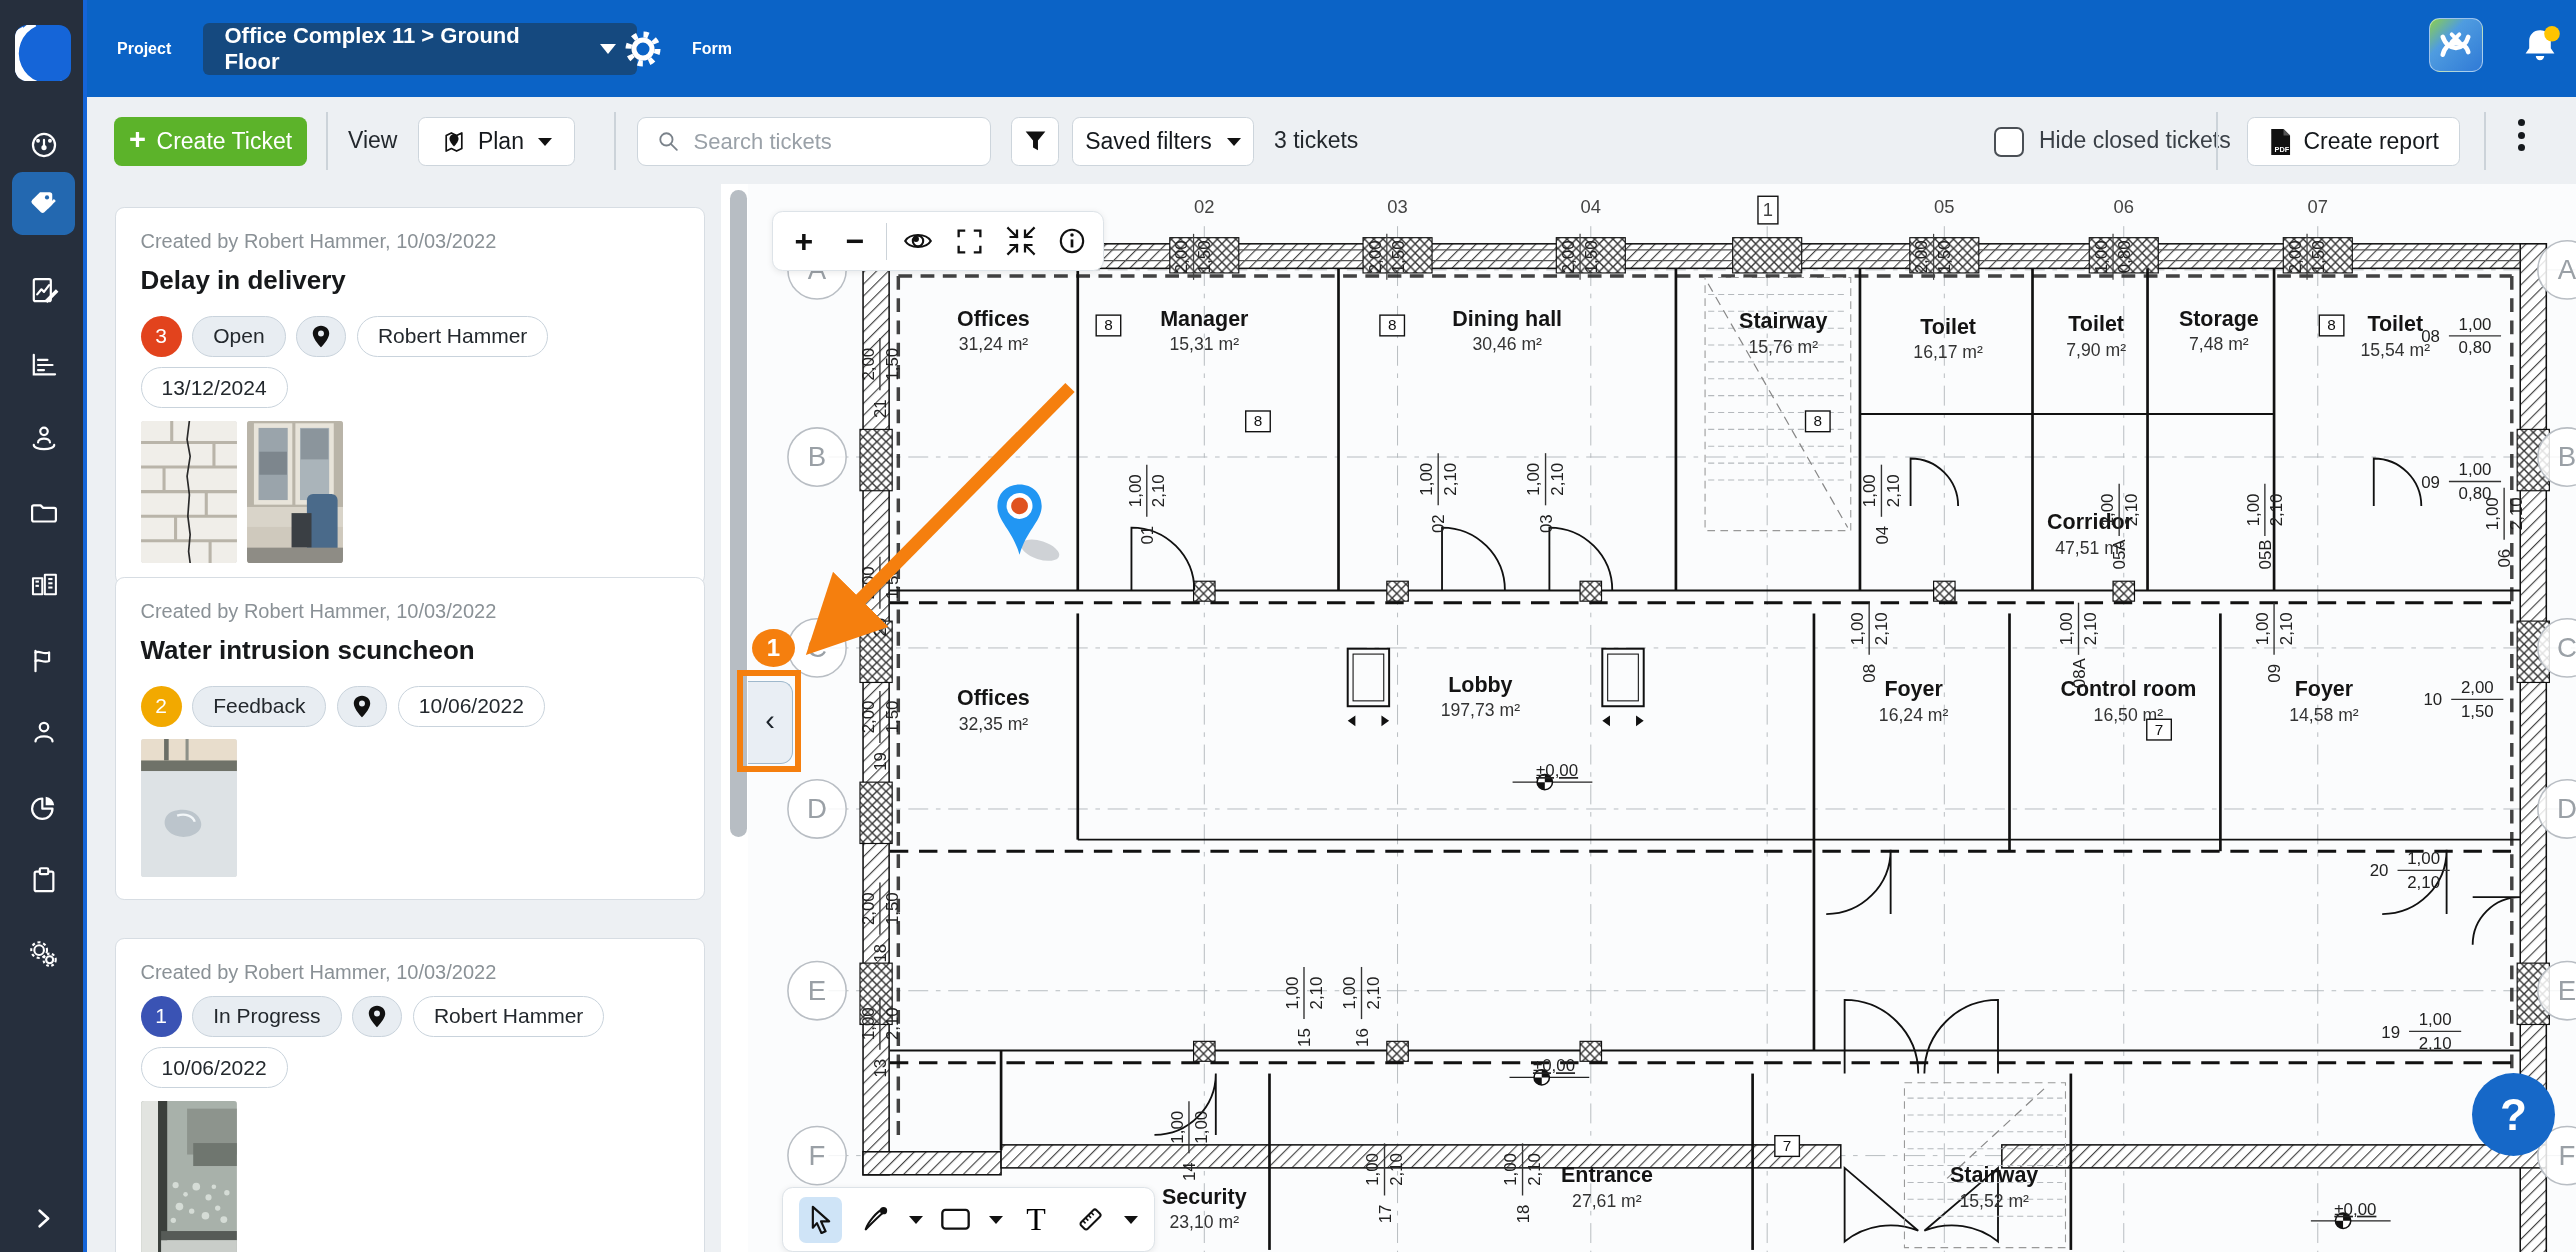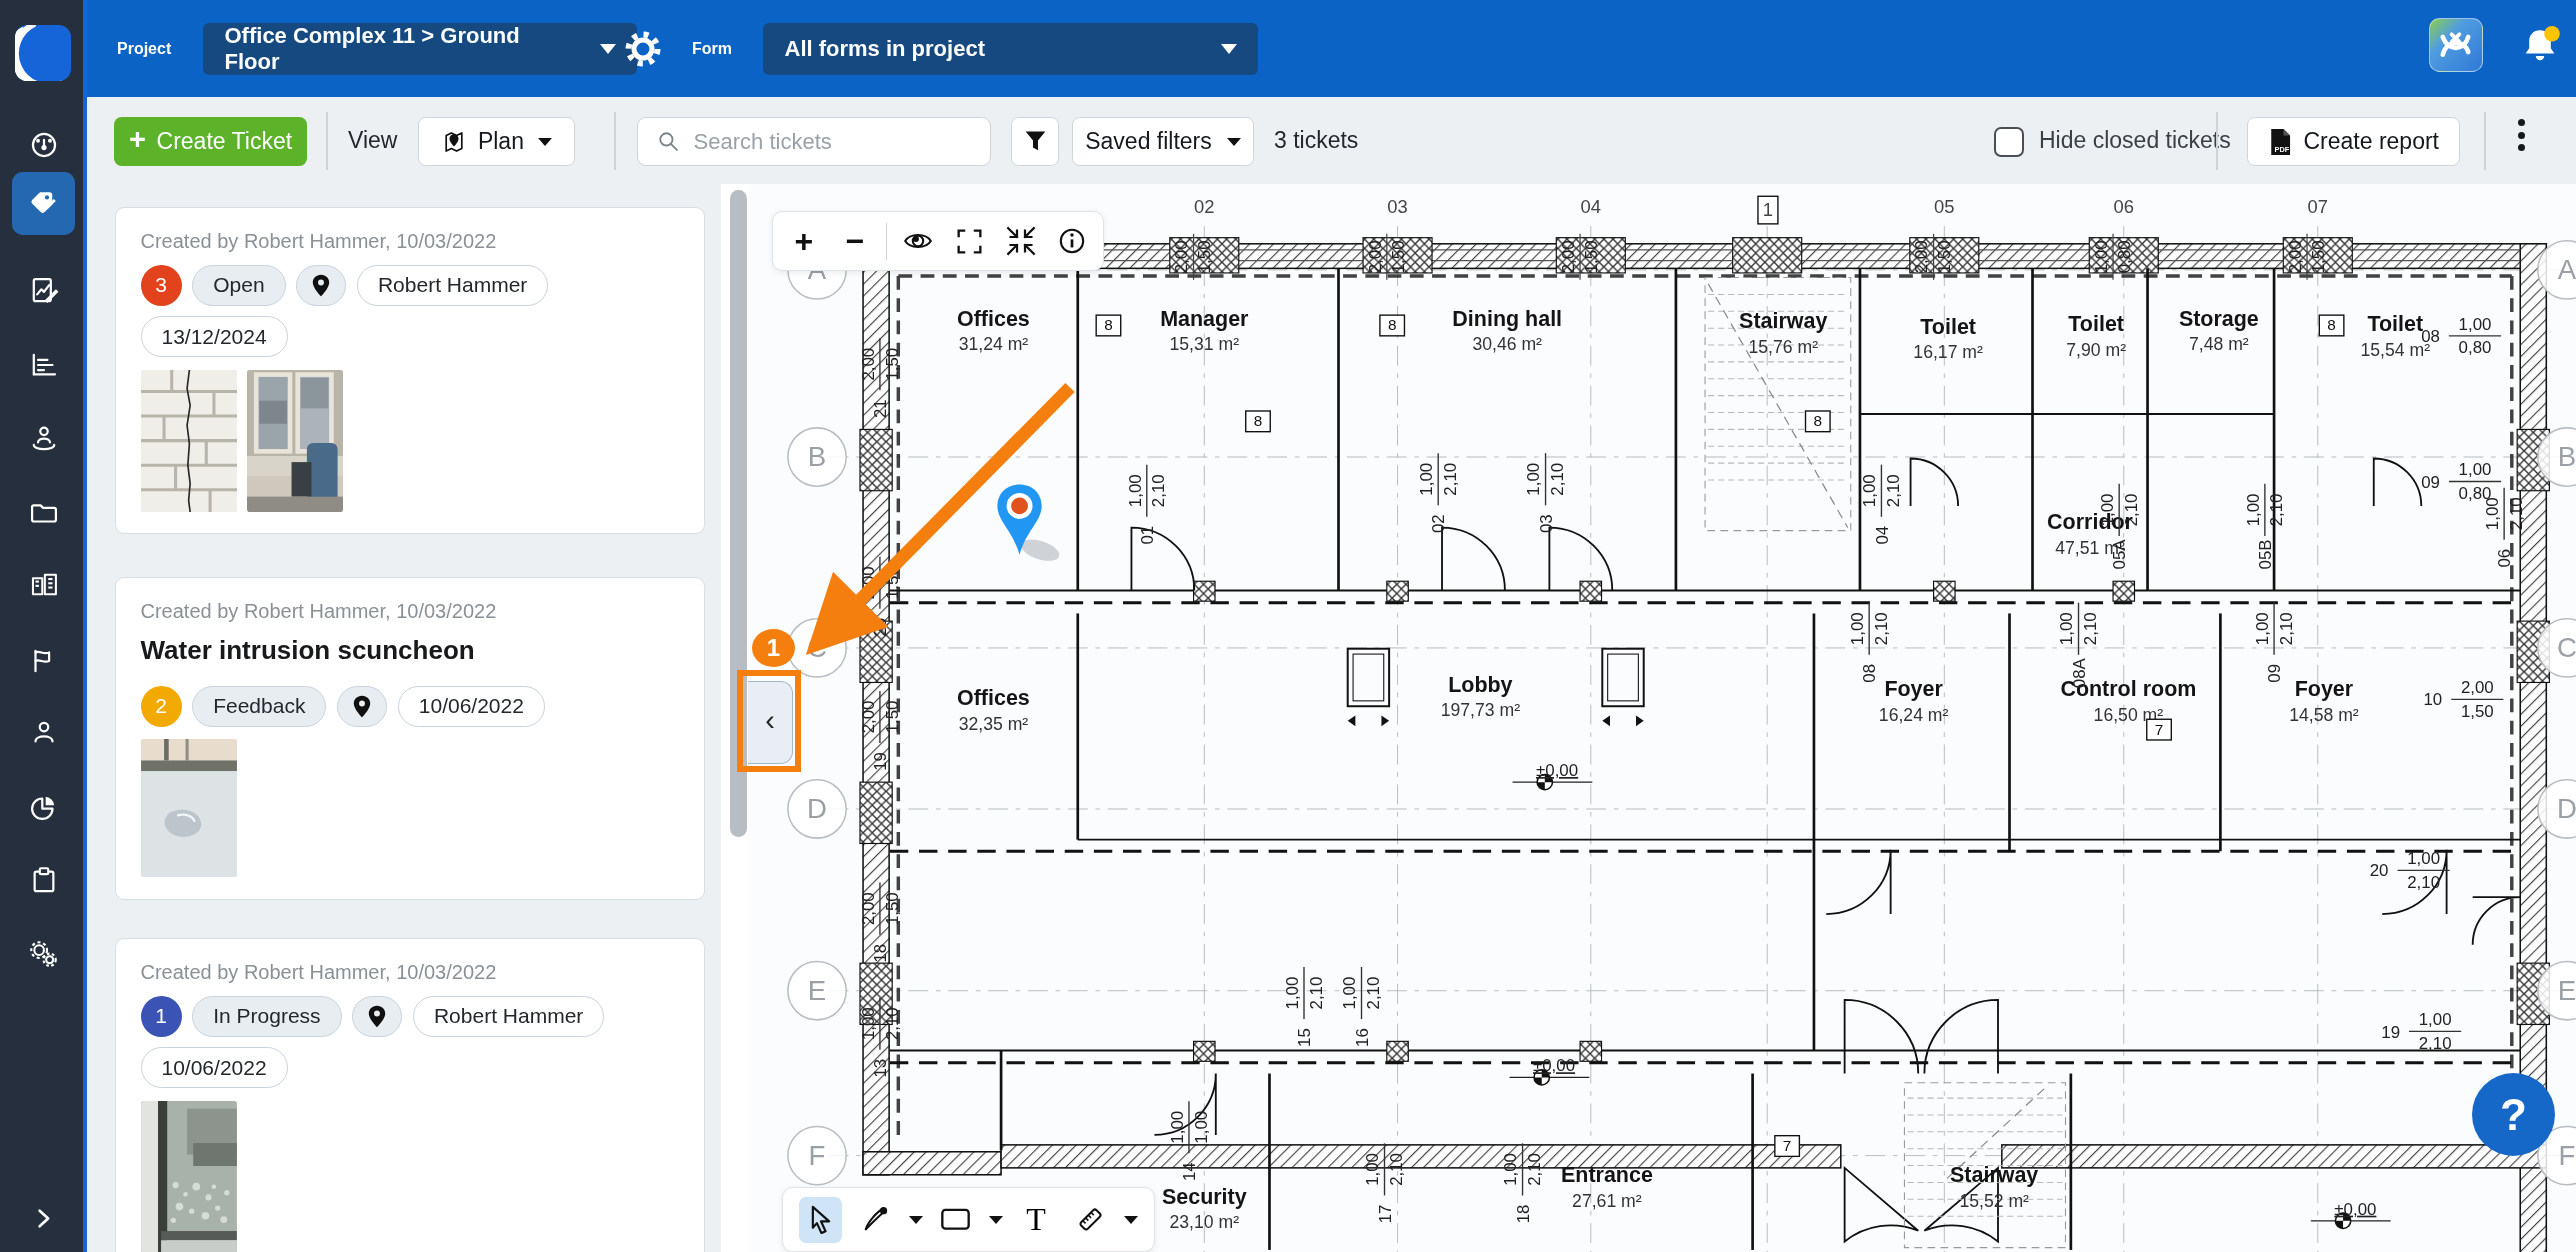--- a/index.html
+++ b/index.html
@@ -195,24 +195,20 @@
     <span class="caret-down"></span>
   </div>
   <div class="abs" style="left:623px;top:29px;cursor:pointer">
     <svg width="40" height="40" viewBox="0 0 40 40">
       <circle cx="20" cy="20" r="9" fill="none" stroke="#fff" stroke-width="5"></circle>
       <circle cx="20" cy="20" r="14.5" fill="none" stroke="#fff" stroke-width="6" stroke-dasharray="5 6.4"></circle>
       <circle cx="20" cy="20" r="4" fill="#0b63c6"></circle>
     </svg>
   </div>
   <div class="abs tb-label" style="left:692px">Form</div>
-  <div class="abs tb-drop" style="left:763px;width:452px;justify-content:space-between">
-    <span>All forms in project</span>
-    <span class="caret-down"></span>
-  </div>
   <div class="abs" style="left:2429px;top:18.4px;width:54px;height:54px;border-radius:10.7px;cursor:pointer;
        background:linear-gradient(135deg,#8ccf4d 0%,#4f9ce0 35%,#2f7ad6 100%);border:1.5px solid rgba(255,255,255,.5);box-sizing:border-box;">
     <svg width="51" height="51" viewBox="0 0 40 40" fill="none" stroke="#fff" stroke-width="3.6" stroke-linecap="round">
       <path d="M10,28 C13,16 27,16 30,26"></path>
       <path d="M10,14 C14,26 27,25 30,14"></path>
       <path d="M17,12 l6,6 M23,12 l-6,6" stroke-width="3"></path>
     </svg>
   </div>
   <div class="abs" style="left:2516px;top:23px;cursor:pointer">
     <svg width="48" height="48" viewBox="0 0 40 40">
@@ -275,20 +271,21 @@
     <i></i>
       <i></i>
       <i></i>
   </div>
 </div>
 
 <div id="panel" class="abs">
 
   <div class="card" style="top:23px">
     <div class="created">Created by Robert Hammer, 10/03/2022</div>
+    <h3>Delay in delivery</h3>
     <div class="pillrow">
       <div class="cnt c-red">3</div>
       <div class="pill">Open</div>
       <div class="pill iconly">
         <svg width="20" height="23" viewBox="0 0 24 28">
           <path d="M12,1 C6,1 2,5.5 2,10.5 C2,17 12,27 12,27 S22,17 22,10.5 C22,5.5 18,1 12,1 Z M12,14 a3.6,3.6 0 1 1 0,-7.2 a3.6,3.6 0 0 1 0,7.2 z" fill="#111"></path>
         </svg>
       </div>
       <div class="pill outline">Robert Hammer</div>
       <div class="pill outline">13/12/2024</div>

